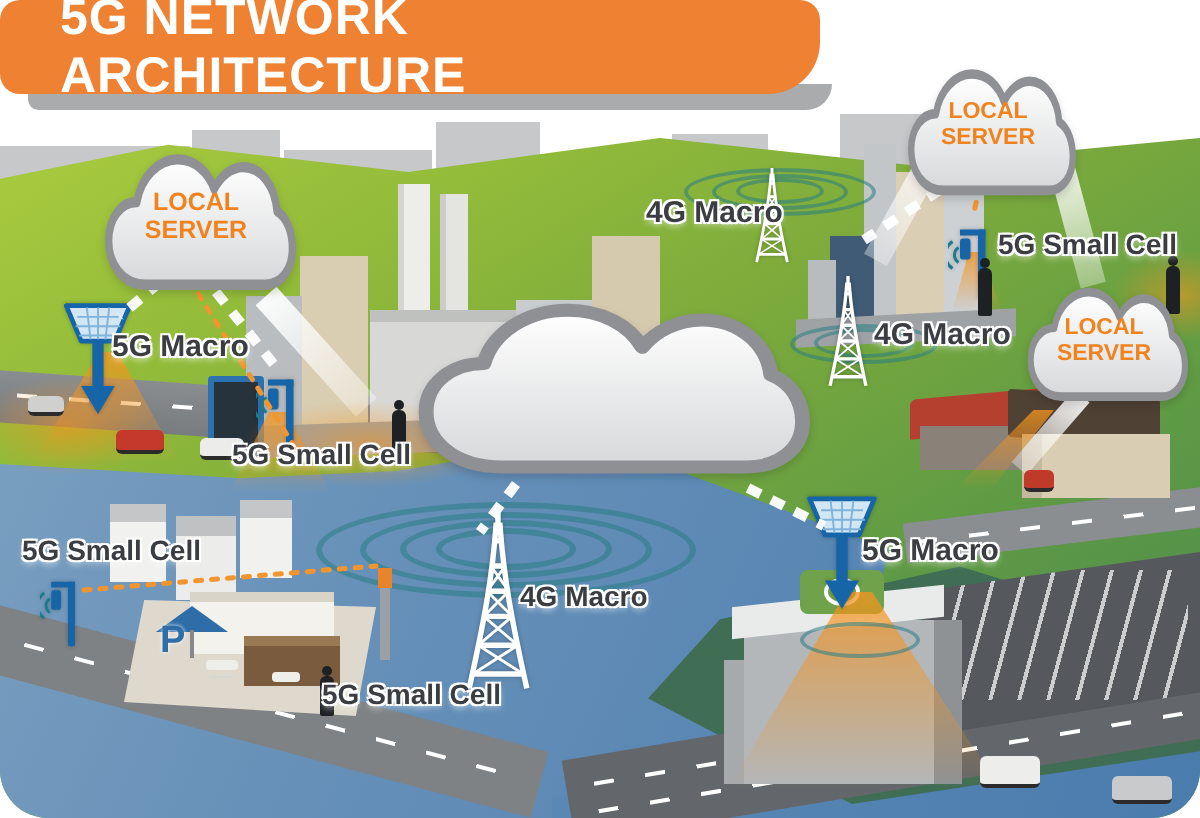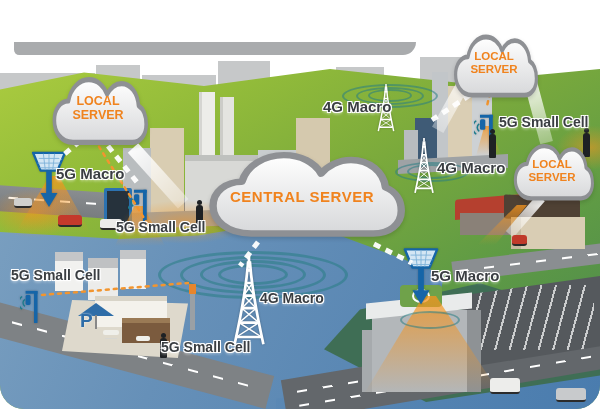--- a/index.html
+++ b/index.html
@@ -276,29 +276,31 @@
   <div class="cloud-txt" style="left:459px;top:50px;width:70px;font-size:11.5px;">LOCAL SERVER</div>
 
   <svg class="cloud" style="left:510px;top:138px;width:84px;height:70px;">
       <use href="#cloud"></use>
     </svg>
   <div class="cloud-txt" style="left:518px;top:158px;width:68px;font-size:11.5px;">LOCAL SERVER</div>
 
   <svg class="cloud" style="left:200px;top:143px;width:205px;height:105px;">
       <use href="#cloud"></use>
     </svg>
-  <div class="cloud-txt" style="left:212px;top:189px;width:180px;font-size:15px;white-space:nowrap;letter-spacing:.5px;">CENTRAL SERVER</div>
 
   
   <div class="lbl" style="left:56px;top:165px;font-size:15px;">5G Macro</div>
   <div class="lbl" style="left:323px;top:98px;font-size:15px;">4G Macro</div>
   <div class="lbl" style="left:499px;top:114px;">5G Small Cell</div>
   <div class="lbl" style="left:437px;top:159px;font-size:15px;">4G Macro</div>
   <div class="lbl" style="left:116px;top:219px;">5G Small Cell</div>
   <div class="lbl" style="left:11px;top:267px;">5G Small Cell</div>
   <div class="lbl" style="left:260px;top:290px;">4G Macro</div>
   <div class="lbl" style="left:161px;top:339px;">5G Small Cell</div>
   <div class="lbl" style="left:431px;top:267px;font-size:15px;">5G Macro</div>
 
   
   <div class="banner-shadow"></div>
+  <div class="banner">
+    <span>5G NETWORK ARCHITECTURE</span>
+  </div>
 
 </div>
 
 </body></html>

